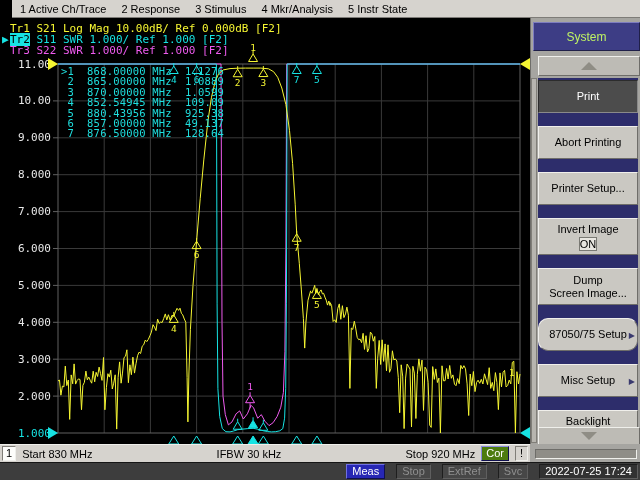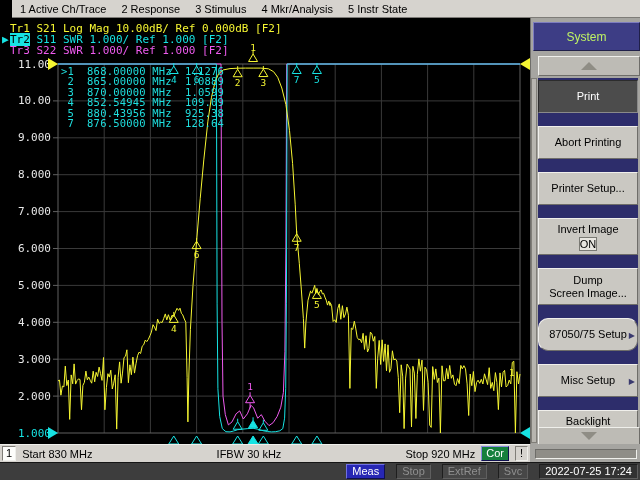--- a/index.html
+++ b/index.html
@@ -50,21 +50,21 @@
          display:flex;align-items:center;justify-content:center;}
   #sk-down .tri-down{width:0;height:0;border-left:8px solid transparent;border-right:8px solid transparent;
          border-top:8px solid #8f8d85;}
   
   #channelbar{position:absolute;left:0;top:444px;width:530px;height:18px;background:#d6d3ce;
           border-top:1px solid #efefeb;display:flex;align-items:center;gap:6px;
           font-size:11px;color:#000;padding:0 2px;box-sizing:border-box;}
   .chbox{background:#fdfdfb;border:1px solid;border-color:#807e78 #efefeb #efefeb #807e78;
           padding:0 3px;line-height:13px;}
   .sp{flex:1;}
-  .corbox{background:#15803d;color:#fff;border:1px solid;border-color:#8a8ae0 #101050 #101050 #8a8ae0;
+  .corbox{background:#4d7c0f;color:#fff;border:1px solid;border-color:#8a8ae0 #101050 #101050 #8a8ae0;
           padding:0 4px;line-height:13px;}
   .alertbox{background:#d6d3ce;border:1px solid;border-color:#807e78 #efefeb #efefeb #807e78;
           padding:0 4px;line-height:13px;}
   #panel-lower{position:absolute;left:530px;top:444px;width:110px;height:18px;background:#a6a5a1;}
   #panel-lower .slot{position:absolute;left:5px;top:5px;width:100px;height:8px;background:#8f8d87;
           border:1px solid;border-color:#6e6d69 #efefeb #efefeb #6e6d69;}
   
   #statusbar{position:absolute;left:0;top:462px;width:640px;height:18px;background:#3d3d3d;
           border-top:1px solid #161616;display:flex;align-items:center;justify-content:flex-end;
           gap:11px;font-size:11px;padding:0 2px;box-sizing:border-box;}
@@ -182,21 +182,21 @@
         <path d="M253.06666666666666,418 l-5,8 h10 Z" fill="#17e3e3" stroke="#17e3e3"></path>
         <path d="M237.66666666666666,418 l-5,8 h10 Z" fill="none" stroke="#17e3e3"></path>
         <path d="M263.33333333333337,418 l-5,8 h10 Z" fill="none" stroke="#17e3e3"></path>
         <path d="M173.7538433333332,418 l-5,8 h10 Z" fill="none" stroke="#17e3e3"></path>
         <path d="M316.9230746666668,418 l-5,8 h10 Z" fill="none" stroke="#17e3e3"></path>
         <path d="M196.6,418 l-5,8 h10 Z" fill="none" stroke="#17e3e3"></path>
         <path d="M296.7,418 l-5,8 h10 Z" fill="none" stroke="#17e3e3"></path>
         <text x="509" y="358" font-size="9.5" font-family="DejaVu Sans Mono, monospace" fill="#f6f632">1</text>
       </svg>
     <div id="trace-headers"><div class="tr-line" style="color: rgb(246, 246, 50);"><span class="tr-arrow"> </span><span>Tr1</span><span> S21 Log Mag 10.00dB/ Ref 0.000dB [F2]</span></div><div class="tr-line" style="color: rgb(23, 227, 227);"><span class="tr-arrow">▶</span><span class="tr-id-active">Tr2</span><span> S11 SWR 1.000/ Ref 1.000 [F2]</span></div><div class="tr-line" style="color: rgb(239, 91, 239);"><span class="tr-arrow"> </span><span>Tr3</span><span> S22 SWR 1.000/ Ref 1.000 [F2]</span></div></div>
-    <div id="marker-table"><div>&gt;1  868.00000 MHz  1.1276</div><div> 2  865.00000 MHz  1.0889</div><div> 3  870.00000 MHz  1.0599</div><div> 4  852.54945 MHz  109.09</div><div> 5  880.43956 MHz  925.38</div><div> 7  876.50000 MHz  128.64</div></div>
+    <div id="marker-table"><div>&gt;1  868.00000 MHz  1.1276</div><div> 2  865.00000 MHz  1.0889</div><div> 3  870.00000 MHz  1.0599</div><div> 4  852.54945 MHz  109.09</div><div> 5  880.43956 MHz  925.38</div><div> 6  857.00000 MHz  49.137</div><div> 7  876.50000 MHz  128.64</div></div>
   </div>
 
   <div id="softkeys">
     <div id="sk-title">System</div>
     <div id="sk-up">
       <span class="tri-up"></span>
     </div>
     <div id="sk-scroll"></div>
     <div id="sk-stack">
         <div class="skbtn pressed" style="height: 31px;">

